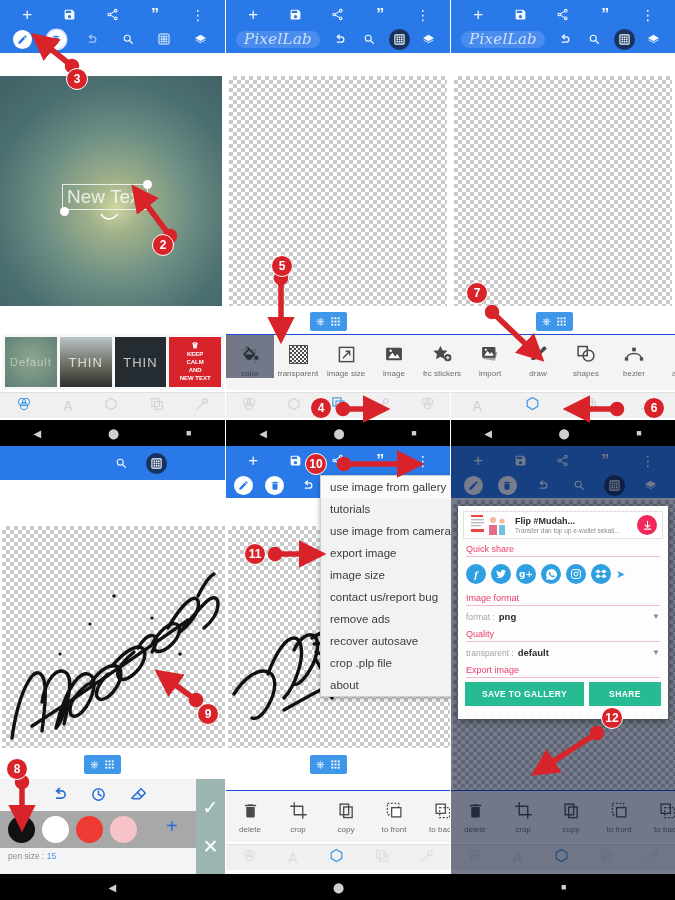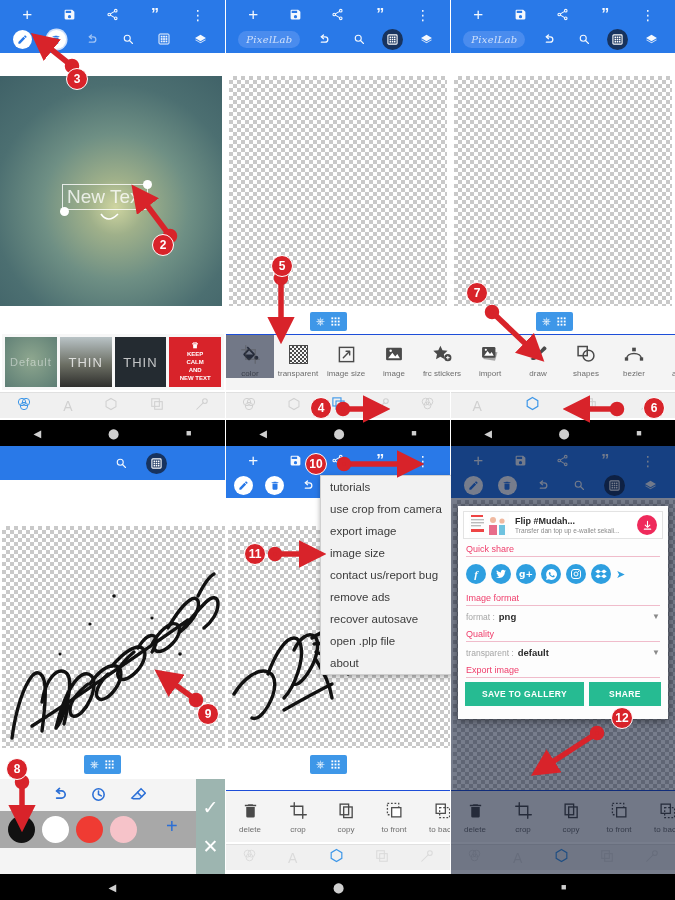--- a/index.html
+++ b/index.html
@@ -23,21 +23,21 @@
   .ico { color:#ffffff; opacity:.95; display:flex; align-items:center; justify-content:center;
          width:22px; height:20px; font-size:13px; line-height:1; }
   .ico svg { display:block; }
   .circ-btn { width:19px; height:19px; border-radius:50%; background:#ffffff;
               display:flex; align-items:center; justify-content:center; }
   .circ-btn svg { display:block; }
   .dark-circ { width:21px; height:21px; border-radius:50%; background:#17335f;
                display:flex; align-items:center; justify-content:center; }
   .logo-pill { height:17px; padding:0 8px; border-radius:9px; background:#4a8cee;
                color:#cfe0fb; font-family:"DejaVu Serif", serif; font-style:italic;
-               font-size:10px; display:flex; align-items:center; letter-spacing:.3px;}
+               font-size:15px; display:flex; align-items:center; letter-spacing:.3px;}
 
   
   .canvas { position:absolute; }
   .checker {
     background-image:
       linear-gradient(45deg,#c9c9c9 25%,transparent 25%,transparent 75%,#c9c9c9 75%),
       linear-gradient(45deg,#c9c9c9 25%,transparent 25%,transparent 75%,#c9c9c9 75%);
     background-size:8px 8px; background-position:0 0,4px 4px; background-color:#ffffff;
   }
   .gradcanvas {
@@ -652,20 +652,24 @@
               <path d="M12 9l5-5 6 6-5 5"></path>
             </svg>
         </span>
       </div>
       <div class="swwrap">
         <div class="sw" style="background:#111111;"></div>
         <div class="sw" style="background:#ffffff;"></div>
         <div class="sw" style="background:#ef3b33;"></div>
         <div class="sw" style="background:#f6c3c9;"></div>
       </div>
+      <div class="pensize">
+        <span>pen size :</span>
+        <b>15</b>
+      </div>
     </div>
     <div style="position:absolute;left:166px;top:369px;color:#2b6fd6;font-size:20px;">+</div>
 
     <div class="okcol" style="left:196px;top:333px;width:29px;height:95px;">
       <span>✓</span>
       <span>✕</span>
     </div>
   </div>
 
   <div class="panel" style="left:226px;top:446px;width:224px;height:428px;background:#fff;">
@@ -804,28 +808,29 @@
             <rect x="8" y="8" width="13" height="13"></rect>
           </svg></span>
       <span class="t"><svg width="14" height="14" viewBox="0 0 24 24" fill="none" stroke="#aaa" stroke-width="1.8">
             <circle cx="17" cy="7" r="4"></circle>
             <line x1="14" y1="10" x2="3" y2="21" stroke-linecap="round"></line>
           </svg></span>
     </div>
   </div>
 
   <div class="menu" style="left:320px;top:475px;width:133px;">
+    <div class="mi first">use image from gallery</div>
     <div class="mi">tutorials</div>
-    <div class="mi">use crop from camera</div>
+    <div class="mi">use image from camera</div>
     <div class="mi">export image</div>
     <div class="mi">image size</div>
     <div class="mi">contact us/report bug</div>
     <div class="mi">remove ads</div>
     <div class="mi">recover autosave</div>
-    <div class="mi">open .plp file</div>
+    <div class="mi">crop .plp file</div>
     <div class="mi">about</div>
   </div>
 
   <div class="panel" style="left:451px;top:446px;width:224px;height:428px;background:#fff;">
     <div class="appbar" style="height:52px;">
       <div class="row1">
         <div class="ico" style="font-size:17px;">+</div>
         <div class="ico">
           <svg width="13" height="13" viewBox="0 0 24 24" fill="#fff">
               <path d="M17 3H5a2 2 0 0 0-2 2v14a2 2 0 0 0 2 2h14a2 2 0 0 0 2-2V7l-4-4zm-5 16a3 3 0 1 1 0-6 3 3 0 0 1 0 6zm3-10H5V5h10v4z"></path>
@@ -1098,15 +1103,15 @@
   <div class="badge" style="left:152px;top:234px;">2</div>
   <div class="badge" style="left:66px;top:68px;">3</div>
   <div class="badge" style="left:310px;top:397px;">4</div>
   <div class="badge" style="left:271px;top:255px;">5</div>
   <div class="badge" style="left:643px;top:397px;">6</div>
   <div class="badge" style="left:466px;top:282px;">7</div>
   <div class="badge" style="left:6px;top:758px;">8</div>
   <div class="badge" style="left:197px;top:703px;">9</div>
   <div class="badge" style="left:305px;top:453px;">10</div>
   <div class="badge" style="left:244px;top:543px;">11</div>
-  <div class="badge" style="left:601px;top:707px;margin-left:10px;">12</div>
+  <div class="badge" style="left:601px;top:707px;">12</div>
 
 </div>
 
 </body></html>

